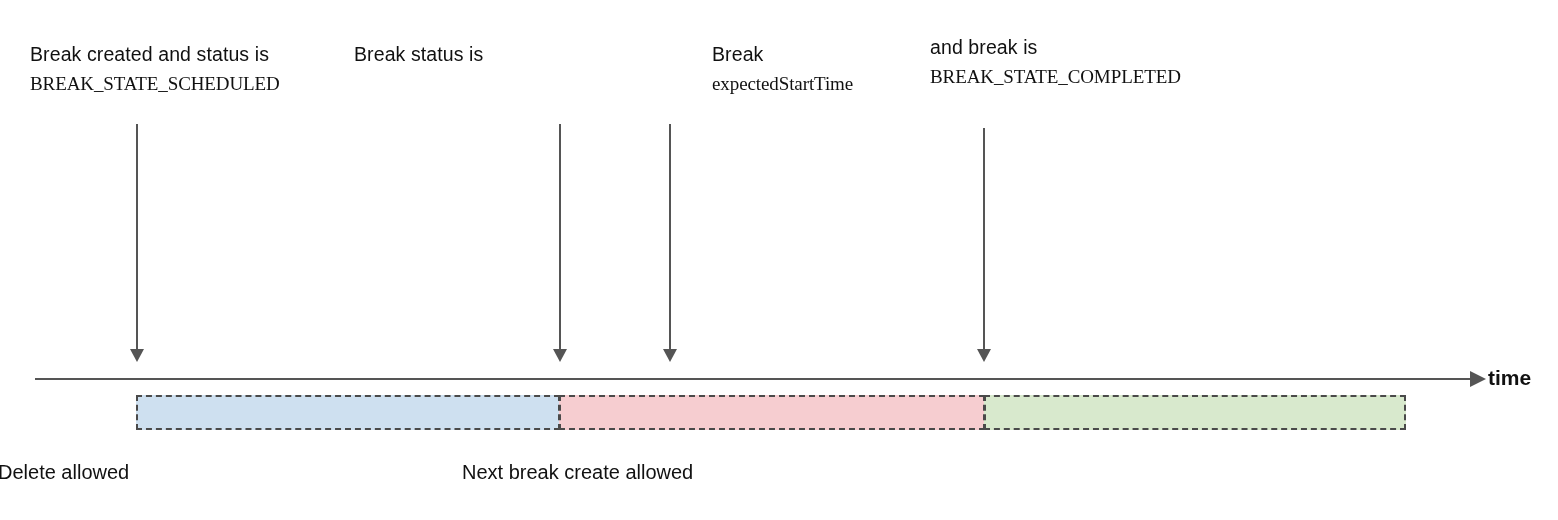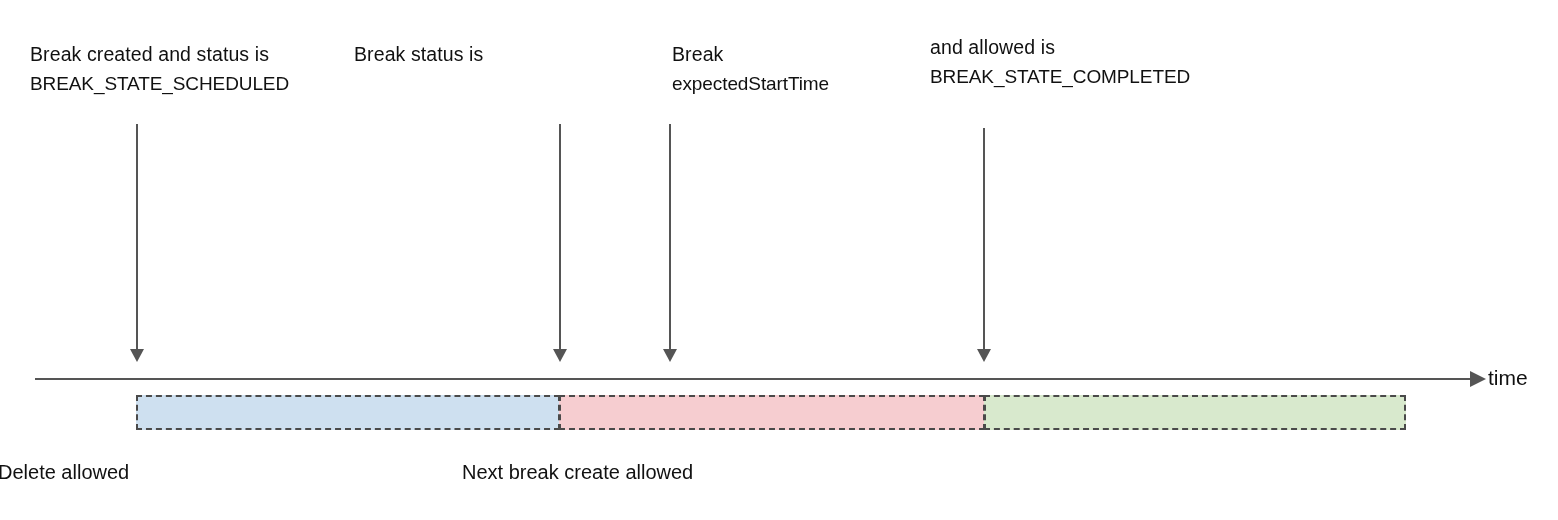--- a/index.html
+++ b/index.html
@@ -25,21 +25,21 @@
   .callout {
     position: absolute;
     font-family: "Liberation Sans", sans-serif;
     font-size: 19.5px;
     line-height: 29px;
     color: #111111;
     white-space: nowrap;
     letter-spacing: 0.1px;
   }
   .callout .mono {
-    font-family: Liberation Sans, sans-serif;
+    font-family: Liberation Serif, serif;
     font-size: 19px;
     letter-spacing: -0.1px;
   }
   .callout .plain {
     display: block;
   }
 
   
   .marker {
     position: absolute;
@@ -77,20 +77,21 @@
     border-top: 8px solid transparent;
     border-bottom: 8px solid transparent;
     border-left: 16px solid #555555;
   }
   #axis-label {
     position: absolute;
     font-size: 21px;
     line-height: 21px;
     color: #111111;
     font-family: "Liberation Sans", sans-serif;
+    font-weight: bold;
   }
 
   
   .phase-bar {
     position: absolute;
     box-sizing: border-box;
     border: 2px dashed #4a4a4a;
   }
 
   
@@ -110,26 +111,26 @@
 <div id="canvas">
 
   <div id="callouts-layer">
       <div class="callout" style="left: 30px; top: 40px;">
         <span class="plain">Break created and status is</span>
         <span class="mono plain">BREAK_STATE_SCHEDULED</span>
       </div>
       <div class="callout" style="left: 354px; top: 40px; text-align: right;">
         <span class="plain">Break status is</span>
       </div>
-      <div class="callout" style="left: 672px; top: 40px;">
+      <div class="callout" style="left: 712px; top: 40px;">
         <span class="plain">Break</span>
         <span class="mono plain">expectedStartTime</span>
       </div>
       <div class="callout" style="left: 930px; top: 33px;">
-        <span class="plain">and allowed is</span>
+        <span class="plain">and break is</span>
         <span class="mono plain">BREAK_STATE_COMPLETED</span>
       </div>
     </div>
 
   <div id="markers-layer">
       <div class="marker" style="left: 130px; top: 124px; height: 238px;">
         <div class="shaft" style="background: rgb(85, 85, 85);"></div>
         <div class="head" style="border-top-color: rgb(85, 85, 85);"></div>
       </div>
       <div class="marker" style="left: 553px; top: 124px; height: 238px;">

